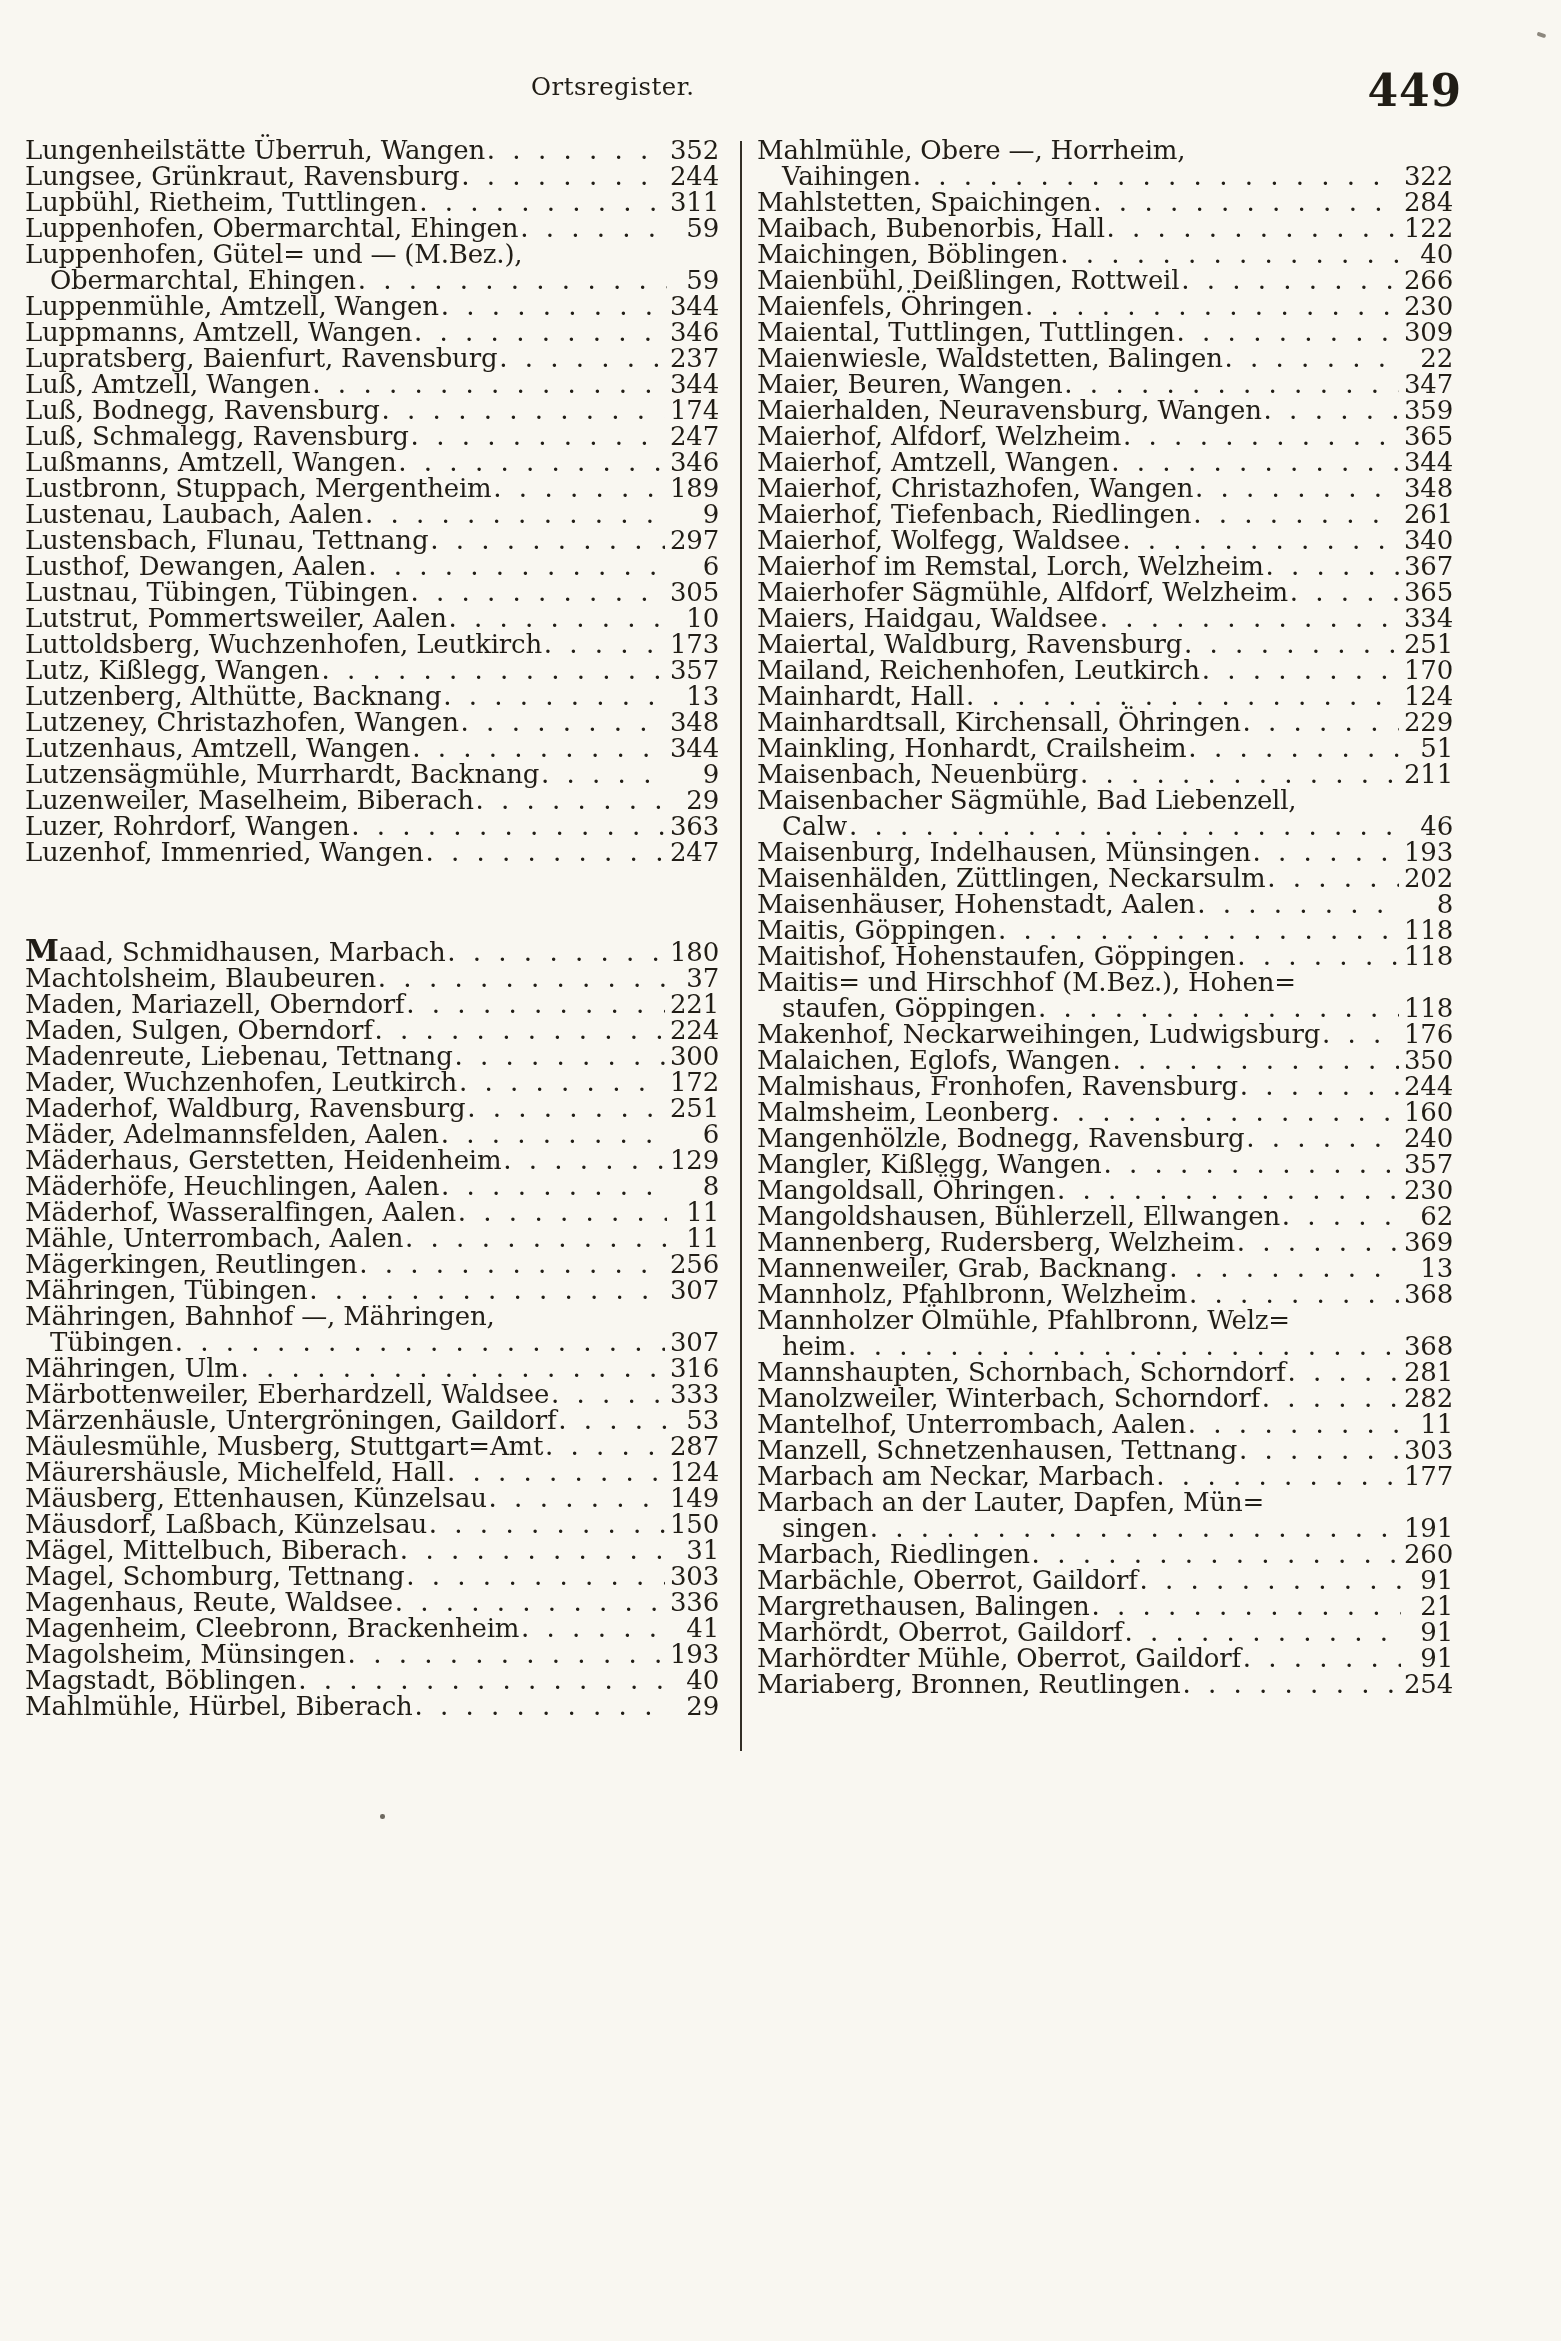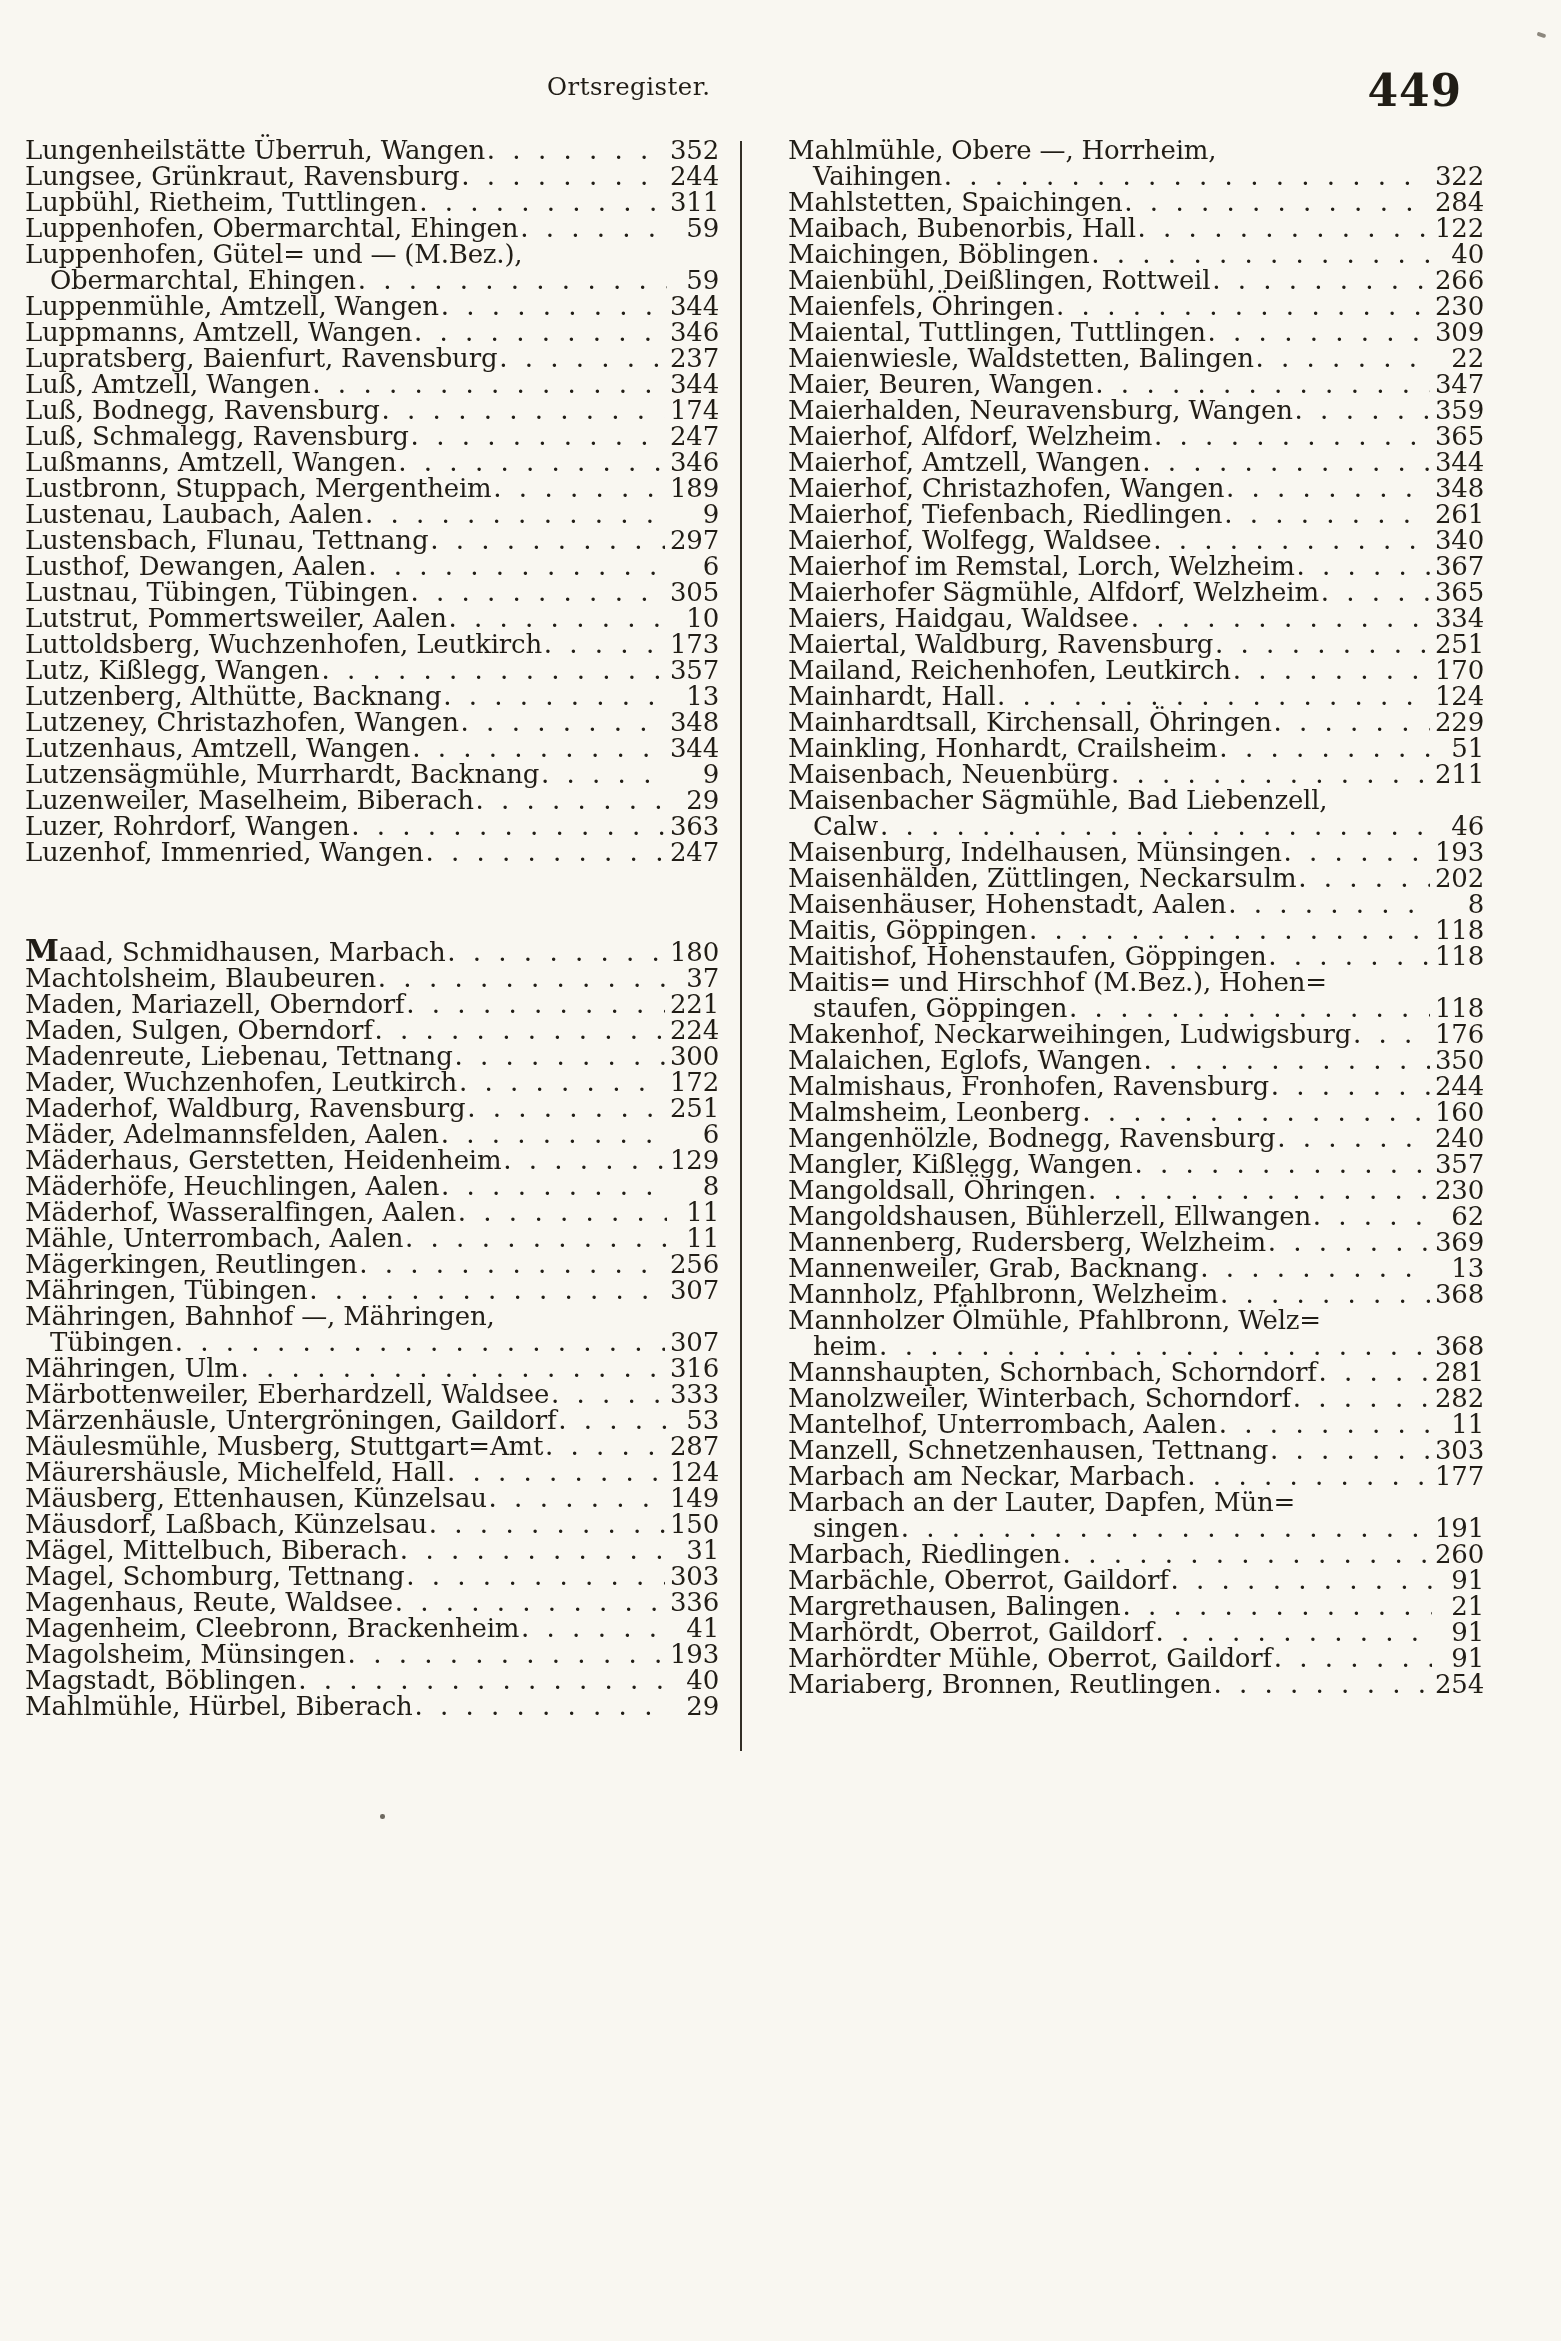--- a/index.html
+++ b/index.html
@@ -8,39 +8,39 @@
     background: #edeae2;
     font-family: "DejaVu Serif", "Liberation Serif", serif;
     position: relative;
   }
   .sheet {
     position: absolute; inset: 0;
     background: #f9f7f1;
     color: #211d16;
   }
   
-  .running-head { position: absolute; top: 65px; left: 41px; right: 100px; height: 45px; }
+  .running-head { position: absolute; top: 65px; left: 25px; right: 100px; height: 45px; }
   .head-title {
     position: absolute; left: 506px; top: 7.2px;
     font-size: 24.4px; letter-spacing: 0.5px;
   }
   .head-folio {
     position: absolute; right: 0; top: 0;
     font-size: 44px; font-weight: bold; letter-spacing: 0.9px;
   }
   
   .column-divider {
     position: absolute; left: 740px; top: 141px;
     width: 1.8px; height: 1610px; background: #332e26;
   }
   
   .columns { position: absolute; top: 137px; left: 0; right: 0; }
   .col { position: absolute; top: 0; font-size: 26px; line-height: 26px; letter-spacing: -0.2px; }
   #col-left  { left: 25px;  width: 694px; }
-  #col-right { left: 788px; width: 696px; }
+  #col-right { left: 757px; width: 696px; }
   .block + .block { margin-top: 72px; }
   
   .row { display: flex; align-items: baseline; }
   .row.cont { padding-left: 25px; }
   .etext { flex: 0 0 auto; white-space: pre; }
   .row.lead .etext::first-letter { font-size: 1.18em; font-weight: bold; }
   .leader {
     flex: 1 1 auto; min-width: 5.4px; overflow: hidden;
     white-space: nowrap; margin: 0 1.8px;
   }

